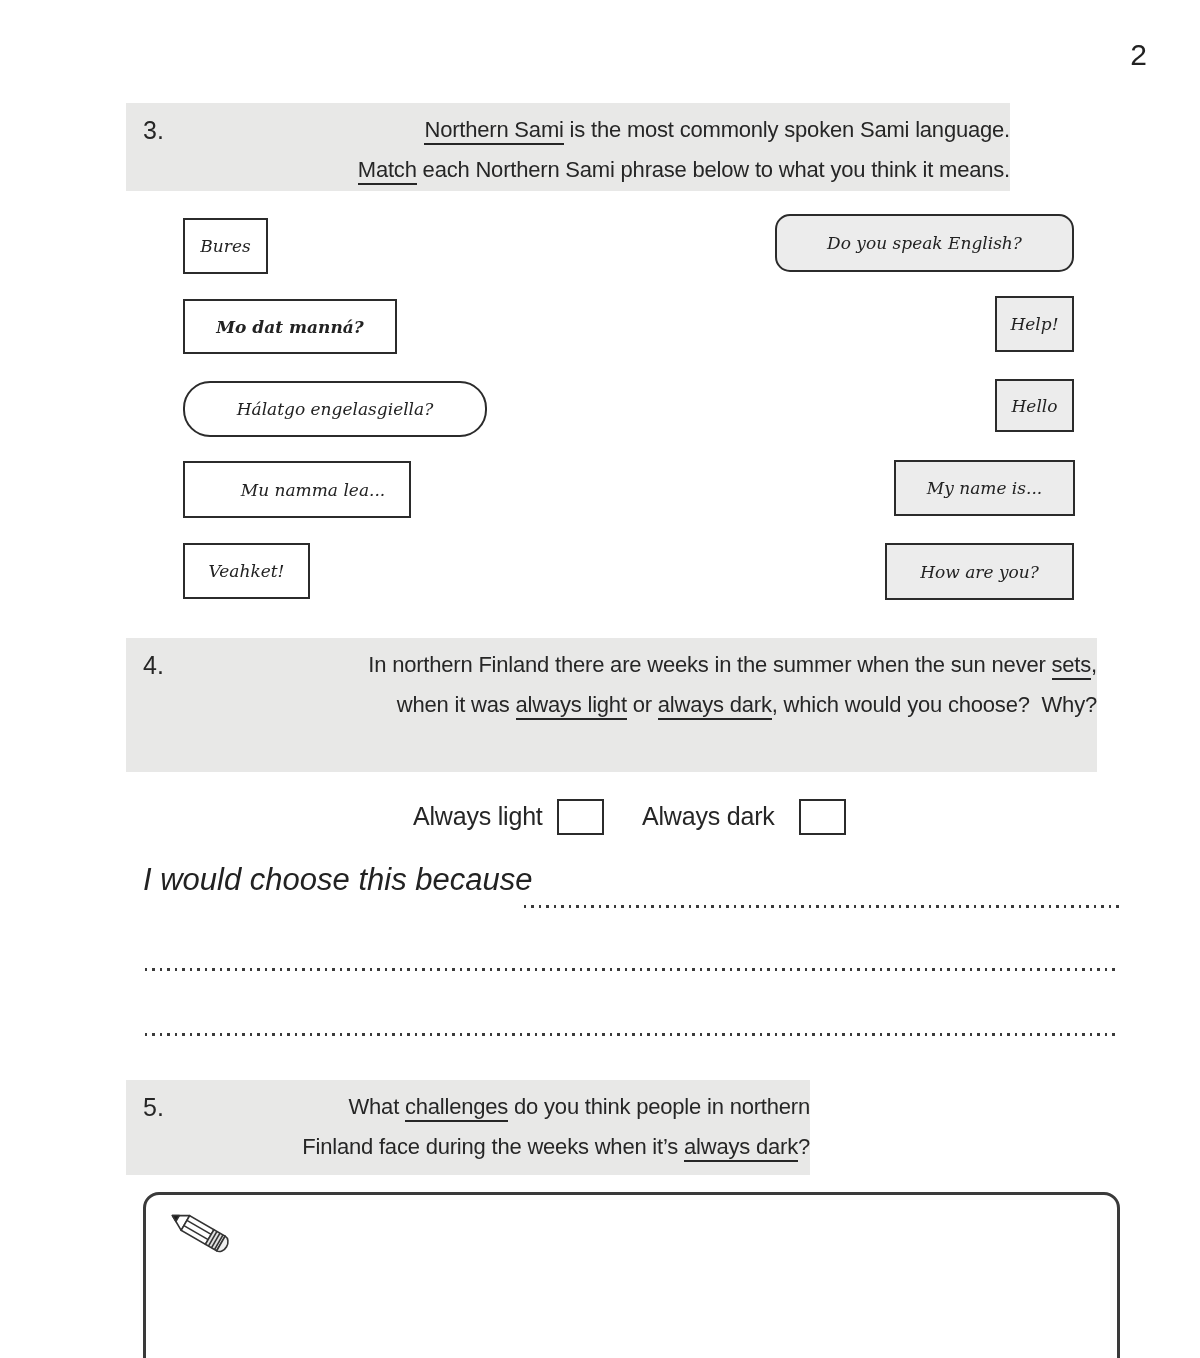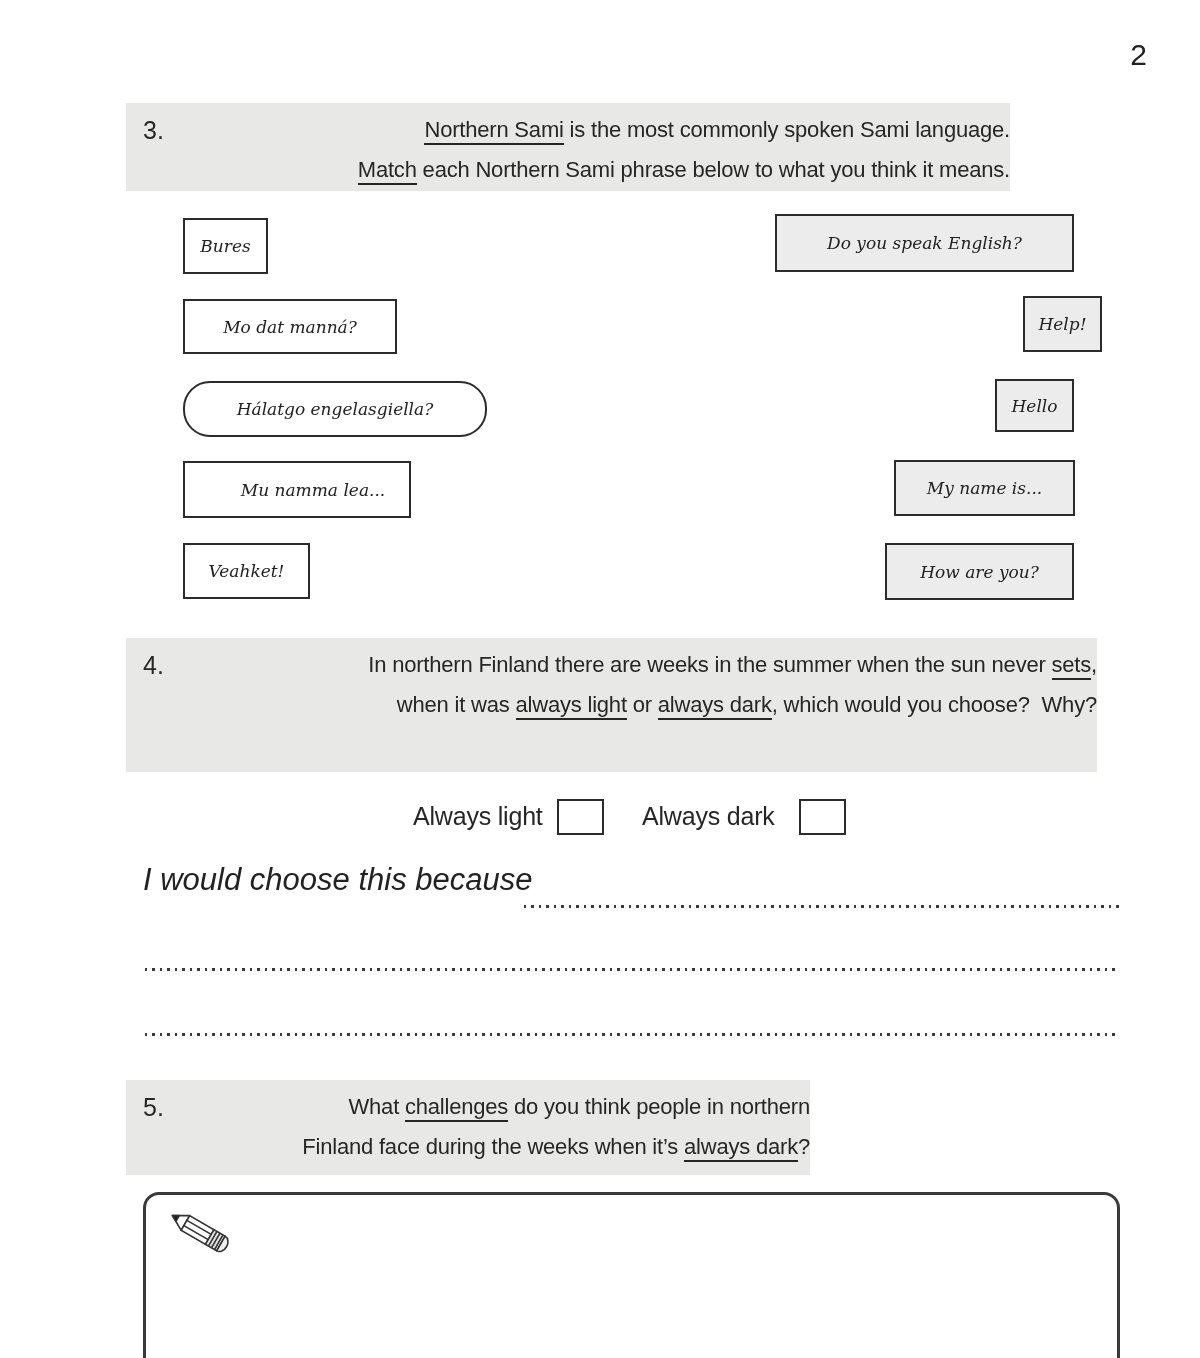--- a/index.html
+++ b/index.html
@@ -23,26 +23,26 @@
 
   
   .phrase {
     position:absolute; border:2px solid #2b2b2b; background:#fff;
     display:flex; align-items:center; justify-content:center;
     font-family:"DejaVu Serif", serif; font-style:italic; font-size:17px;
     white-space:nowrap; color:#222;
   }
   .phrase.meaning { background:#ececec; }
   .p1 { left:183px; top:218px; width:85px;  height:56px; }
-  .p2 { left:183px; top:299px; width:214px; height:55px; }
+  .p2 { left:183px; top:299px; width:214px; height:55px;font-weight:bold; }
   .p3 { left:183px; top:381px; width:304px; height:56px;border-radius:27px; }
   .p4 { left:183px; top:461px; width:228px; height:57px;padding-left:32px; }
   .p5 { left:183px; top:543px; width:127px; height:56px; }
-  .m1 { left:775px; top:214px; width:299px; height:58px; }
-  .m2 { left:995px; top:296px; width:79px;  height:56px;margin-left:28px; }
+  .m1 { left:775px; top:214px; width:299px; height:58px;border-radius:15px; }
+  .m2 { left:995px; top:296px; width:79px;  height:56px; }
   .m3 { left:995px; top:379px; width:79px;  height:53px; }
   .m4 { left:894px; top:460px; width:181px; height:56px; }
   .m5 { left:885px; top:543px; width:189px; height:57px; }
 
   
   .opt-label { position:absolute; font-size:25px; letter-spacing:-0.2px; }
   .cb { position:absolute; width:47px; height:36px; border:2px solid #2b2b2b; background:#fff; }
   .opt1-label { left:413px; top:802px; }
   .opt1-cb    { left:557px; top:799px; }
   .opt2-label { left:642px; top:802px; }

